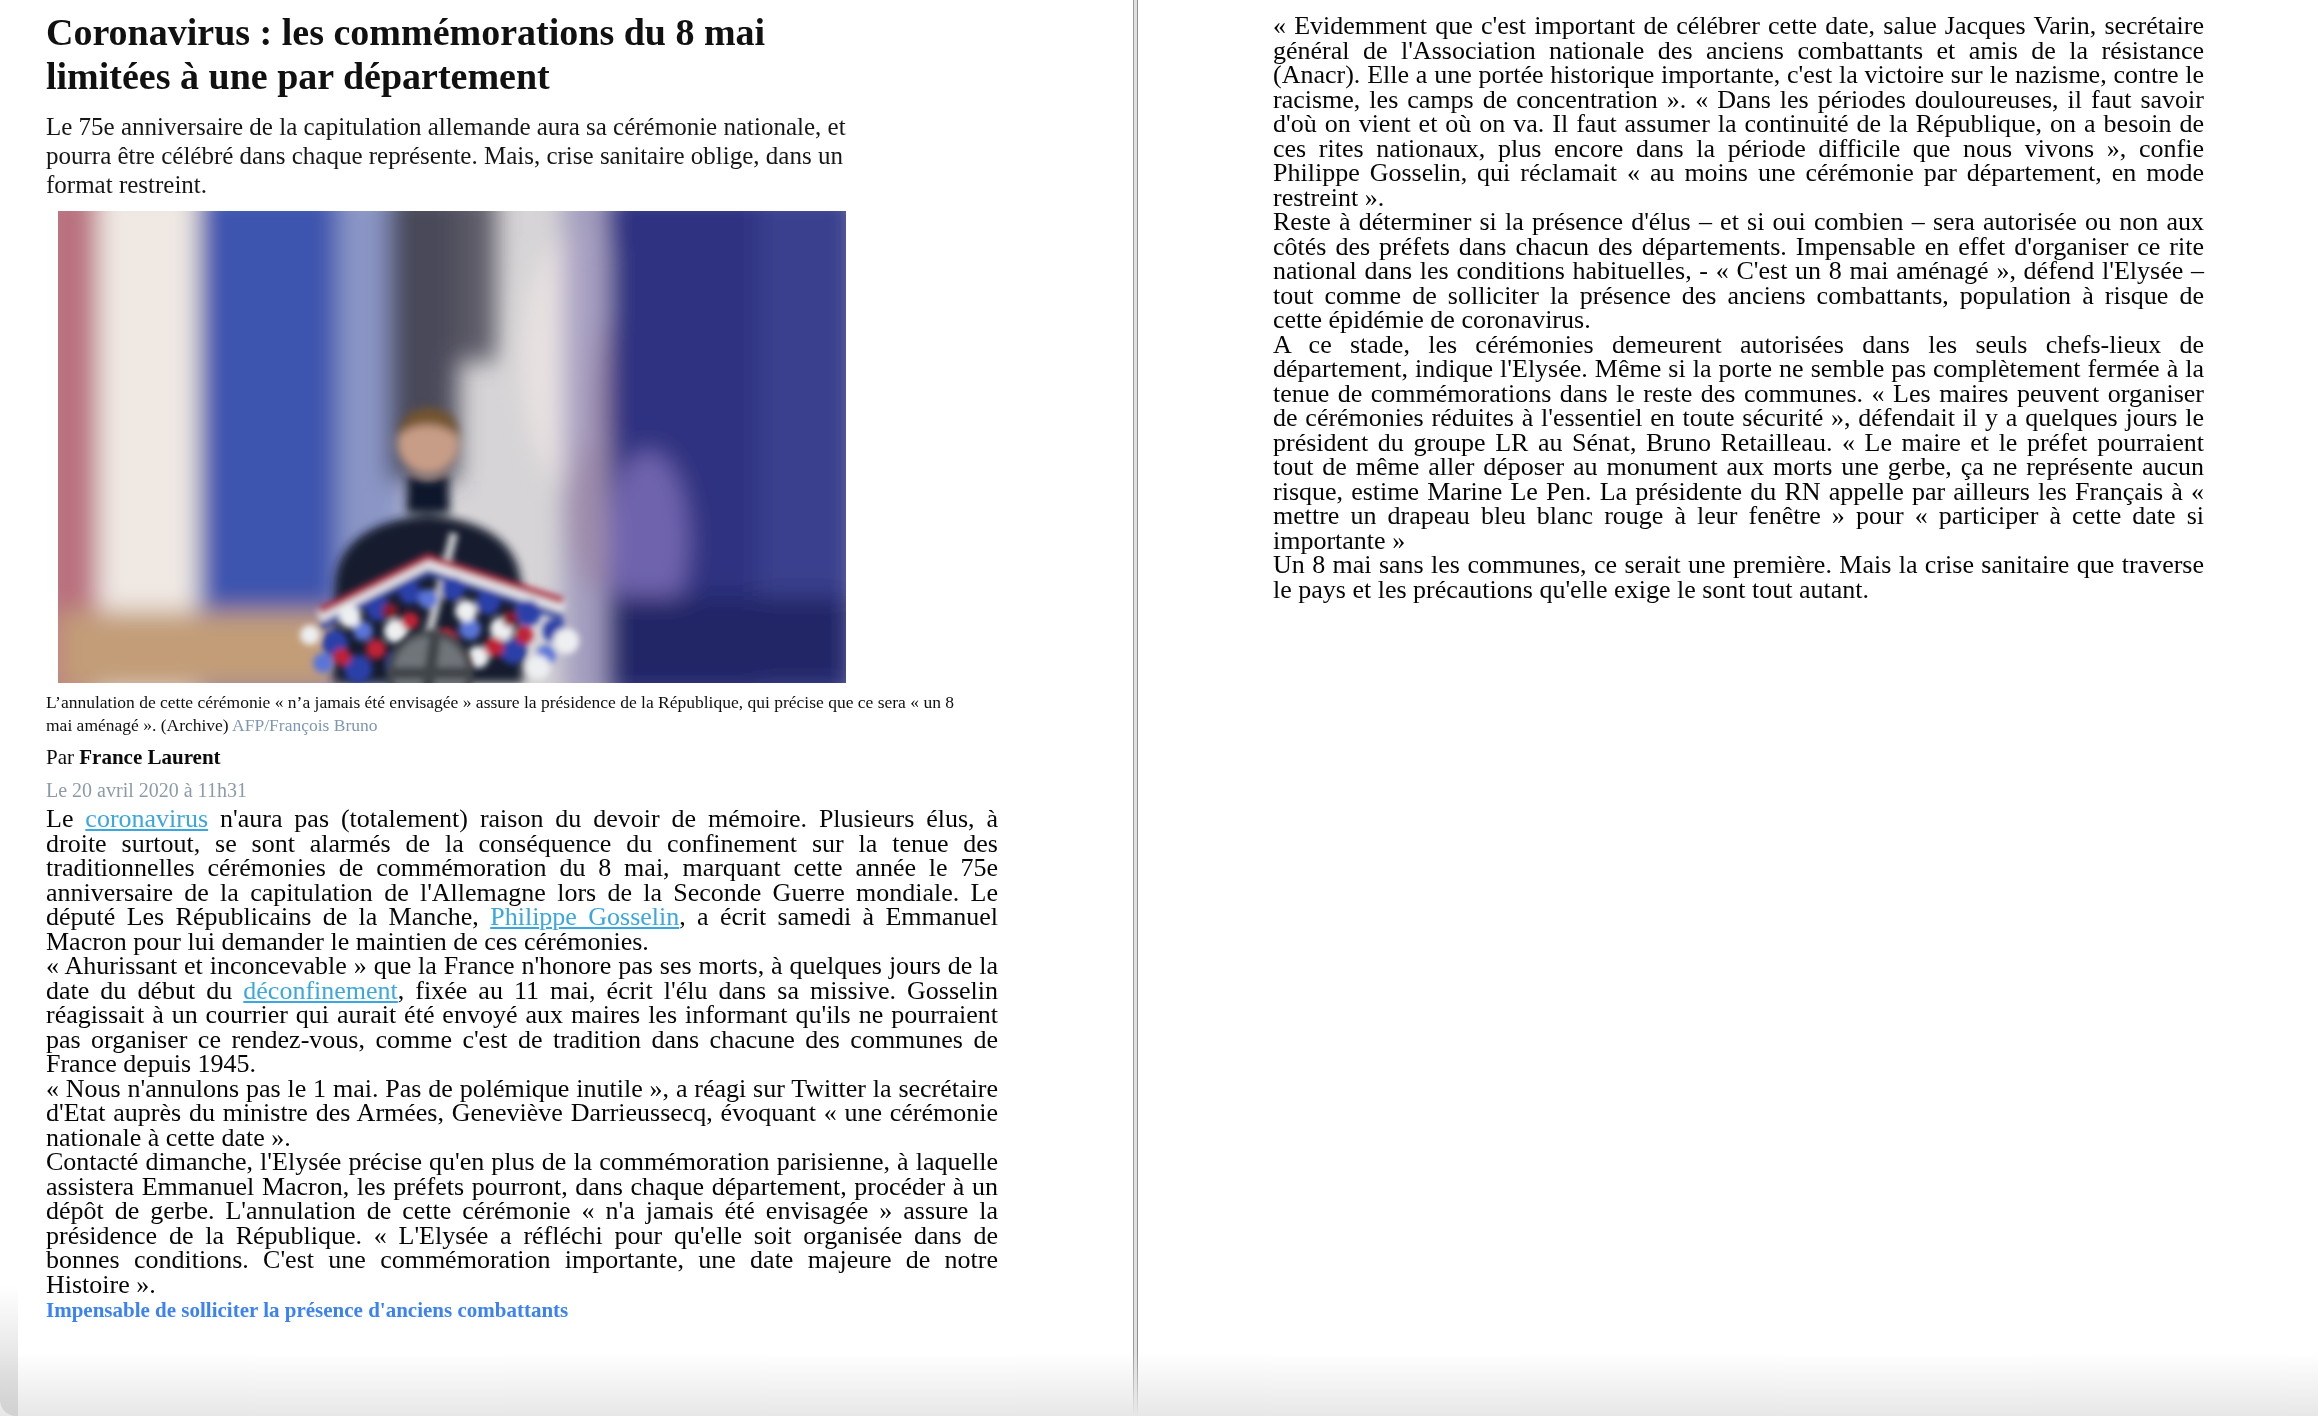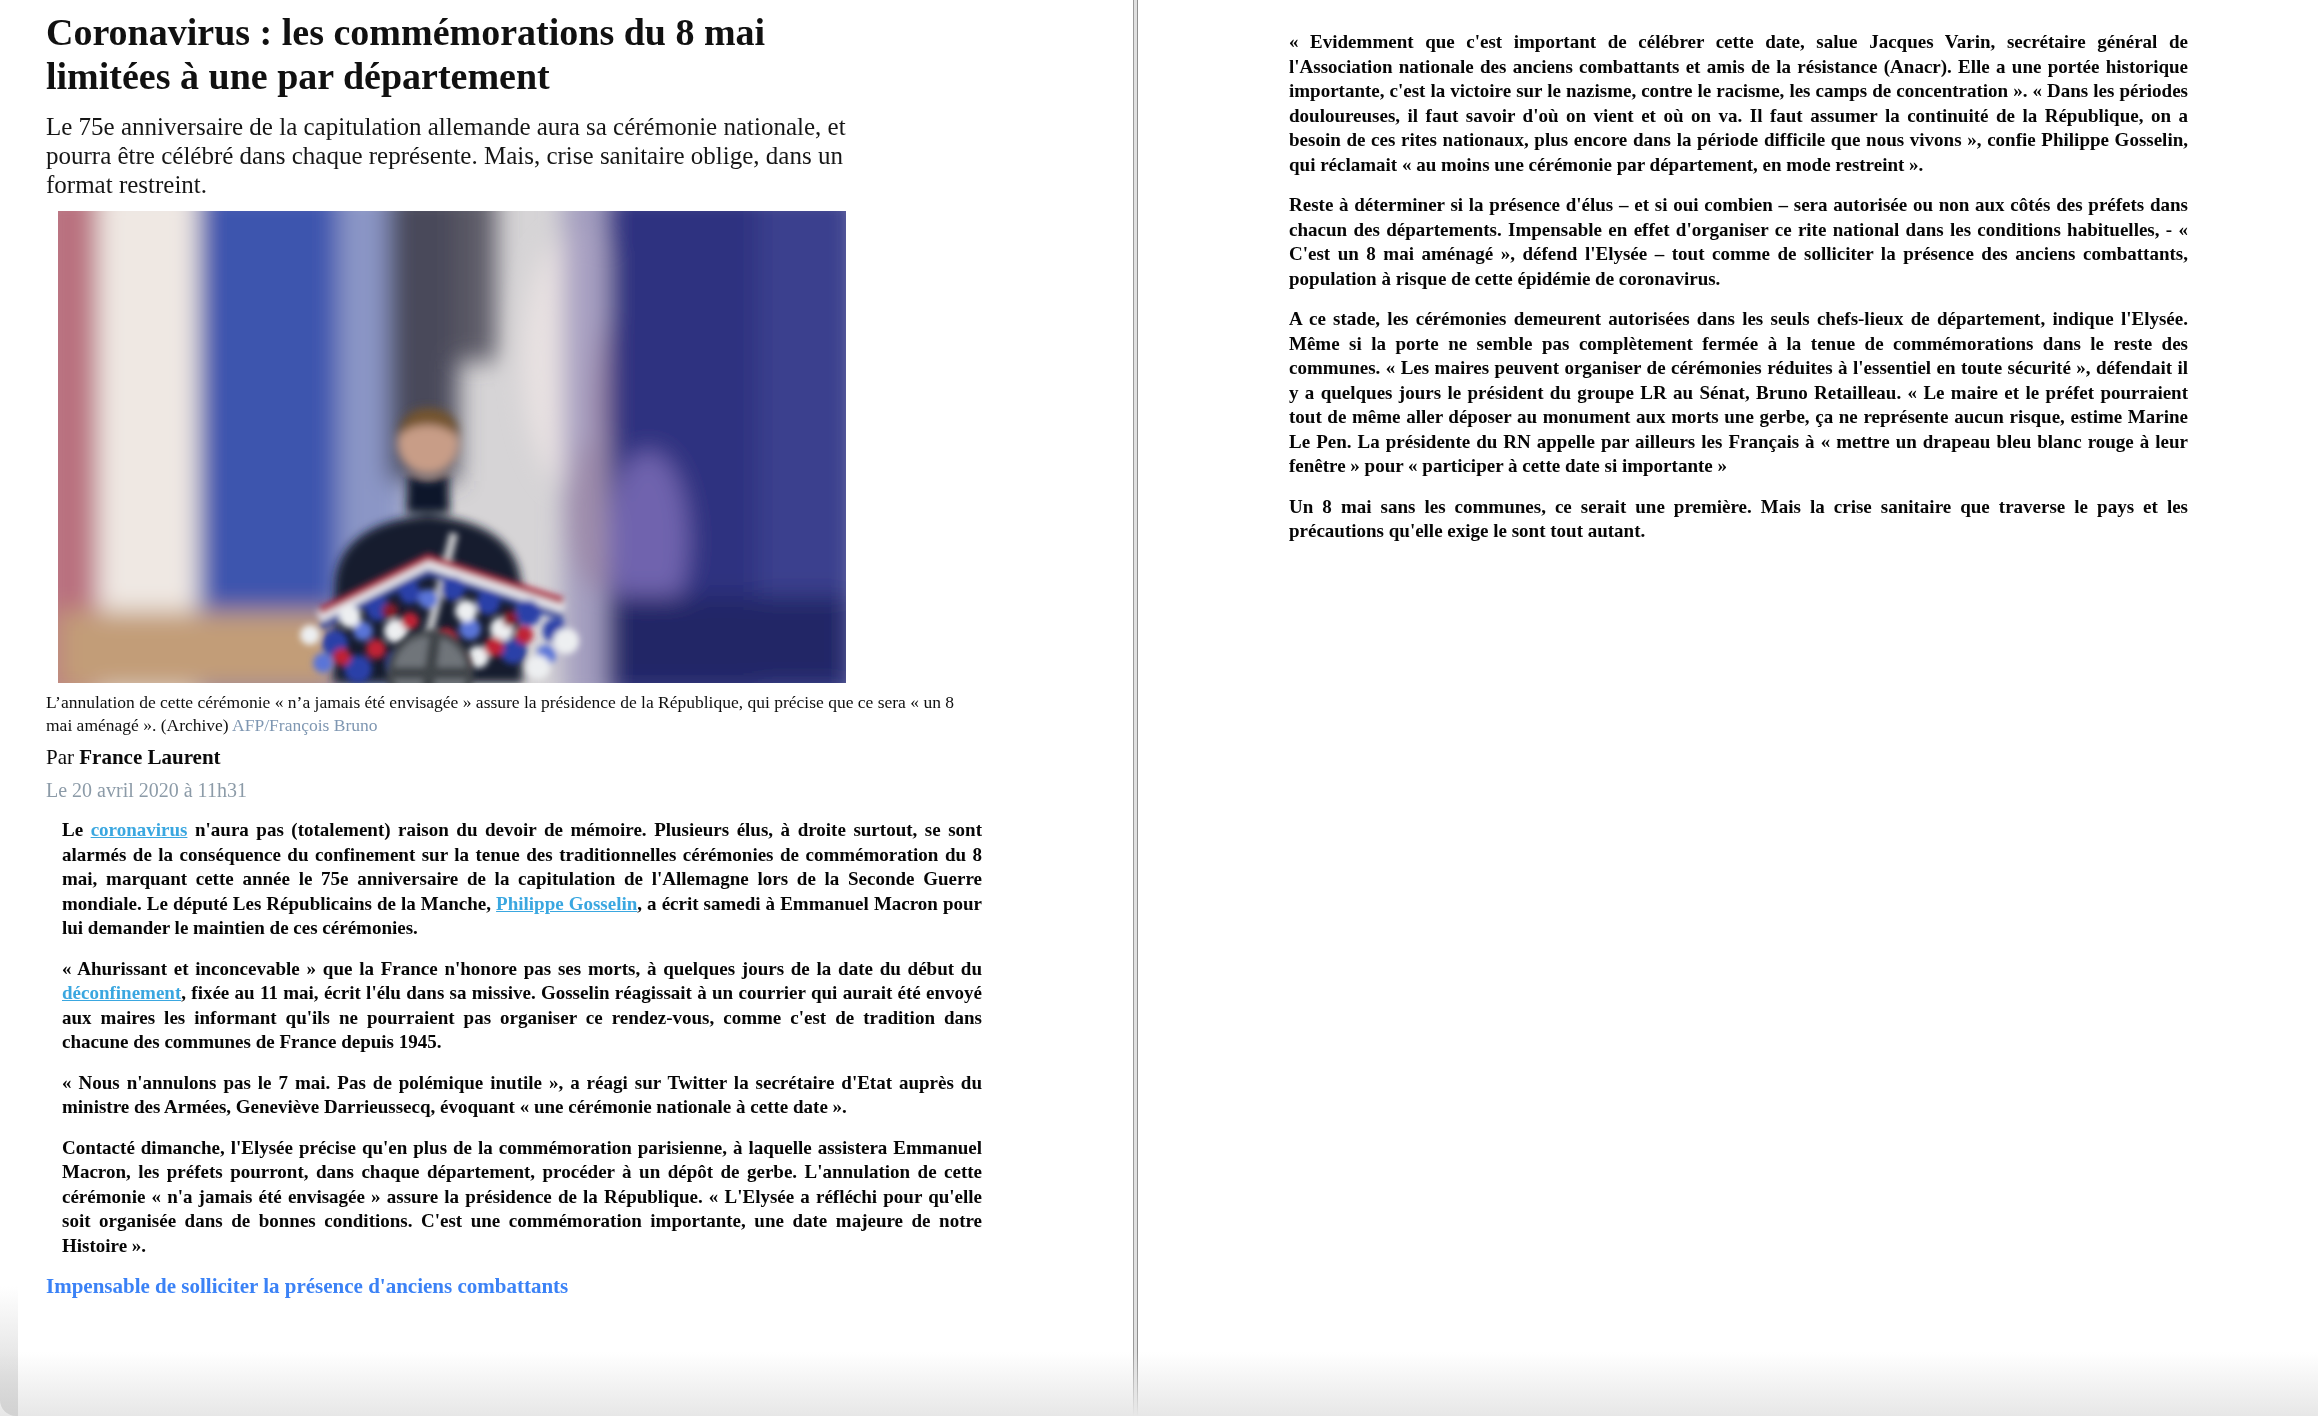--- a/index.html
+++ b/index.html
@@ -51,22 +51,22 @@
   .caption{
     margin:8px 0 0 0;width:920px;
     font-size:17.5px;line-height:23px;color:#101010;
   }
   .caption .article-p{margin:0;text-align:left;font-size:17.5px;line-height:23px;}
   .caption .credit{color:var(--credit);}
   p.byline{margin:8px 0 0 0;font-size:21px;color:#0a0a0a;}
   p.byline strong{font-weight:bold;}
   p.date{margin:9px 0 5px 0;font-size:20px;color:var(--muted);}
   .body .article-p{
-    margin:16px;font-size:19px;line-height:24.5px;
-    text-align:justify;color:#060606;font-weight:bold;
+    margin:0;font-size:26px;line-height:24.5px;
+    text-align:justify;color:#060606;
   }
   .inline-link{color:var(--link);text-decoration:underline;cursor:pointer;}
   h2.subheading{
     margin:1px 0 0 0;font-size:21px;line-height:24.5px;font-weight:bold;color:#3b82f6;
   }
   .right-body{position:absolute;left:135px;top:14px;width:931px;}
 </style>
 </head>
 <body>
 
@@ -177,21 +177,21 @@
           <p class="article-p"><span class="text-seg">L’annulation de cette cérémonie « n’a jamais été envisagée » assure la présidence de la République, qui précise que ce sera « un 8 mai aménagé ». (Archive) </span><span class="credit">AFP/François Bruno</span></p>
         </figcaption>
 
       <p class="byline"><span>Par </span><strong>France Laurent</strong></p>
 
       <p class="date">Le 20 avril 2020 à 11h31</p>
 
       <div class="body">
           <p class="article-p"><span class="text-seg">Le </span><a class="inline-link" href="#">coronavirus</a><span class="text-seg"> n'aura pas (totalement) raison du devoir de mémoire. Plusieurs élus, à droite surtout, se sont alarmés de la conséquence du confinement sur la tenue des traditionnelles cérémonies de commémoration du 8 mai, marquant cette année le 75e anniversaire de la capitulation de l'Allemagne lors de la Seconde Guerre mondiale. Le député Les Républicains de la Manche, </span><a class="inline-link" href="#">Philippe Gosselin</a><span class="text-seg">, a écrit samedi à Emmanuel Macron pour lui demander le maintien de ces cérémonies.</span></p>
           <p class="article-p"><span class="text-seg">« Ahurissant et inconcevable » que la France n'honore pas ses morts, à quelques jours de la date du début du </span><a class="inline-link" href="#">déconfinement</a><span class="text-seg">, fixée au 11 mai, écrit l'élu dans sa missive. Gosselin réagissait à un courrier qui aurait été envoyé aux maires les informant qu'ils ne pourraient pas organiser ce rendez-vous, comme c'est de tradition dans chacune des communes de France depuis 1945.</span></p>
-          <p class="article-p"><span class="text-seg">« Nous n'annulons pas le 7 mai. Pas de polémique inutile », a réagi sur Twitter la secrétaire d'Etat auprès du ministre des Armées, Geneviève Darrieussecq, évoquant « une cérémonie nationale à cette date ».</span></p>
+          <p class="article-p"><span class="text-seg">« Nous n'annulons pas le 1 mai. Pas de polémique inutile », a réagi sur Twitter la secrétaire d'Etat auprès du ministre des Armées, Geneviève Darrieussecq, évoquant « une cérémonie nationale à cette date ».</span></p>
           <p class="article-p"><span class="text-seg">Contacté dimanche, l'Elysée précise qu'en plus de la commémoration parisienne, à laquelle assistera Emmanuel Macron, les préfets pourront, dans chaque département, procéder à un dépôt de gerbe. L'annulation de cette cérémonie « n'a jamais été envisagée » assure la présidence de la République. « L'Elysée a réfléchi pour qu'elle soit organisée dans de bonnes conditions. C'est une commémoration importante, une date majeure de notre Histoire ».</span></p>
         </div>
 
       <h2 class="subheading">Impensable de solliciter la présence d'anciens combattants</h2>
 
     </div>
   </div>
 
   <div class="divider"></div>
 

